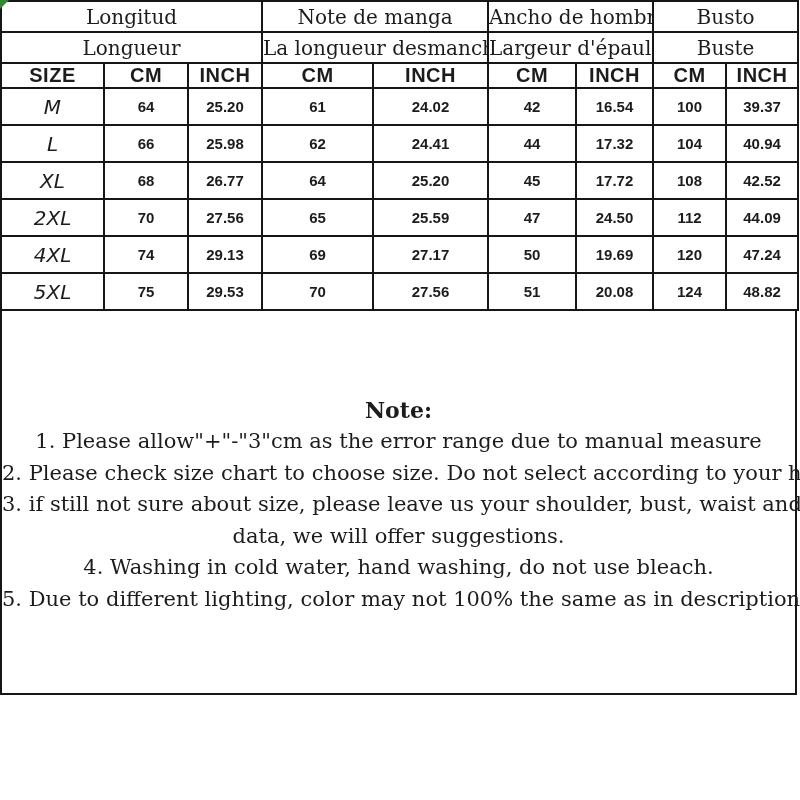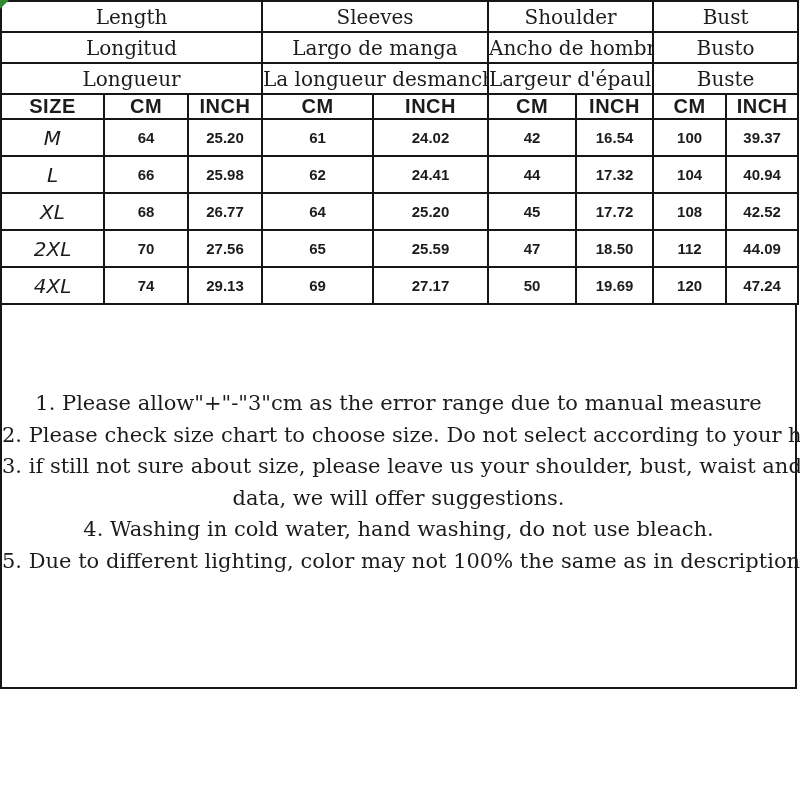--- a/index.html
+++ b/index.html
@@ -107,28 +107,22 @@
       <col style="width:74px">
       <col style="width:111px">
       <col style="width:115px">
       <col style="width:88px">
       <col style="width:77px">
       <col style="width:73px">
       <col style="width:72px">
     </colgroup>
     <tbody>
       <tr class="lang-row">
-        <td class="lang-cell" colspan="3">Length</td>
-        <td class="lang-cell" colspan="2">Sleeves</td>
-        <td class="lang-cell" colspan="2">Shoulder</td>
-        <td class="lang-cell" colspan="2">Bust</td>
-      </tr>
-      <tr class="lang-row">
         <td class="lang-cell" colspan="3">Longitud</td>
-        <td class="lang-cell" colspan="2">Largo de manga</td>
+        <td class="lang-cell" colspan="2">Note de manga</td>
         <td class="lang-cell" colspan="2">Ancho de hombro</td>
         <td class="lang-cell" colspan="2">Busto</td>
       </tr>
       <tr class="lang-row">
         <td class="lang-cell" colspan="3">Longueur</td>
         <td class="lang-cell" colspan="2">La longueur desmanches</td>
         <td class="lang-cell" colspan="2">Largeur d'épaule</td>
         <td class="lang-cell" colspan="2">Buste</td>
       </tr>
       <tr class="unit-row">
@@ -176,39 +170,51 @@
           <td class="num-cell">108</td>
           <td class="num-cell">42.52</td>
         </tr>
         <tr class="data-row">
           <td class="size-label">2XL</td>
           <td class="num-cell">70</td>
           <td class="num-cell">27.56</td>
           <td class="num-cell">65</td>
           <td class="num-cell">25.59</td>
           <td class="num-cell">47</td>
-          <td class="num-cell">18.50</td>
+          <td class="num-cell">24.50</td>
           <td class="num-cell">112</td>
           <td class="num-cell">44.09</td>
         </tr>
         <tr class="data-row">
           <td class="size-label">4XL</td>
           <td class="num-cell">74</td>
           <td class="num-cell">29.13</td>
           <td class="num-cell">69</td>
           <td class="num-cell">27.17</td>
           <td class="num-cell">50</td>
           <td class="num-cell">19.69</td>
           <td class="num-cell">120</td>
           <td class="num-cell">47.24</td>
         </tr>
+        <tr class="data-row">
+          <td class="size-label">5XL</td>
+          <td class="num-cell">75</td>
+          <td class="num-cell">29.53</td>
+          <td class="num-cell">70</td>
+          <td class="num-cell">27.56</td>
+          <td class="num-cell">51</td>
+          <td class="num-cell">20.08</td>
+          <td class="num-cell">124</td>
+          <td class="num-cell">48.82</td>
+        </tr>
       </tbody>
   </table>
 
   <div class="note-box">
+    <div class="note-title">Note:</div>
     <div>
 
     <div class="note-line">1. Please allow"+"-"3"cm as the error range due to manual measure</div>
         <div class="note-line">2. Please check size chart to choose size. Do not select according to your habit.</div>
         <div class="note-line">3. if still not sure about size, please leave us your shoulder, bust, waist and hip</div>
         <div class="note-line">data, we will offer suggestions.</div>
         <div class="note-line">4. Washing in cold water, hand washing, do not use bleach.</div>
         <div class="note-line">5. Due to different lighting, color may not 100% the same as in description.</div>
       </div>
   </div>

